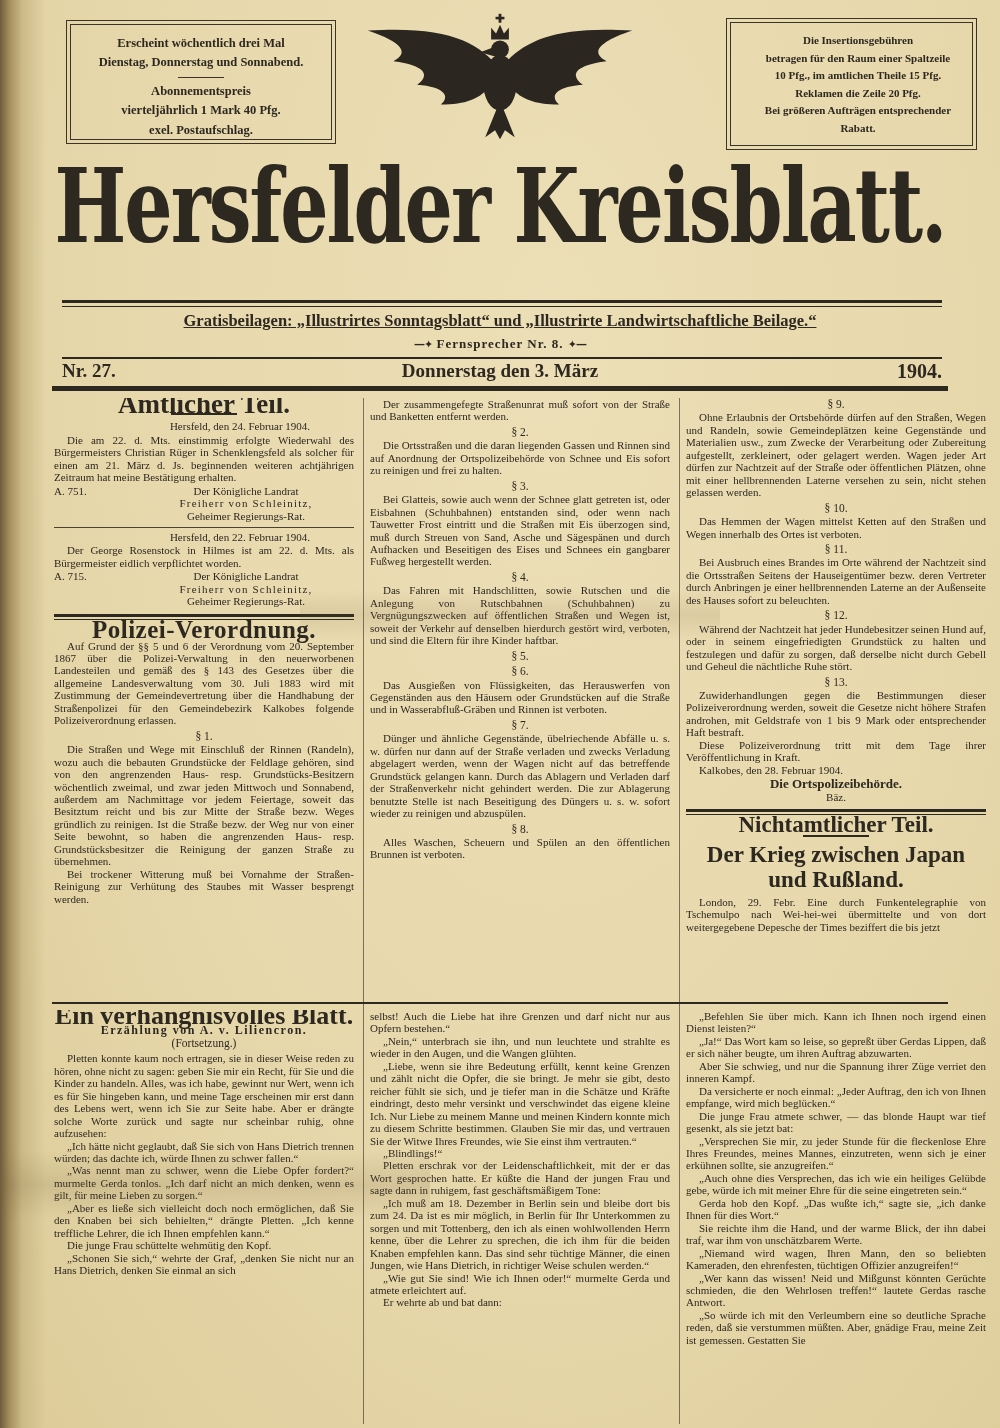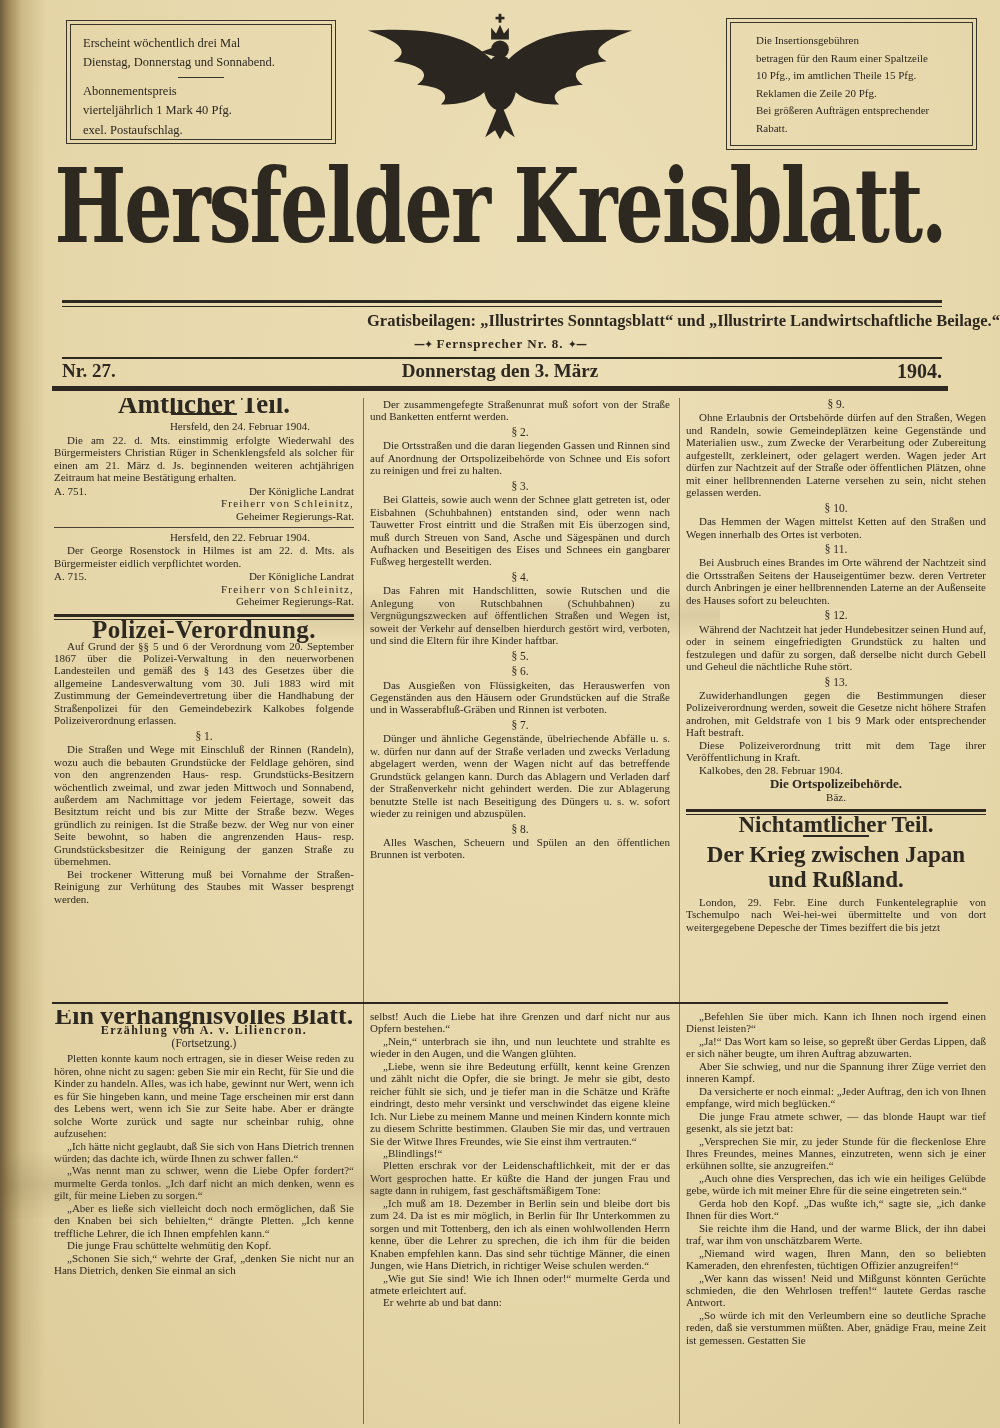--- a/index.html
+++ b/index.html
@@ -9,40 +9,40 @@
   .edge-left{position:absolute;left:0;top:0;bottom:0;width:46px;
         background:linear-gradient(90deg,#6e5d3d 0px,#a28c5c 9px,#ccbа87 22px,rgba(214,198,148,0) 46px);
         background:linear-gradient(90deg,#6e5d3d 0px,#a28c5c 9px,#ccba87 22px,rgba(214,198,148,0) 46px);}
   .fold{position:absolute;left:0;top:1150px;width:430px;height:70px;pointer-events:none;
         background:linear-gradient(180deg,rgba(110,88,50,0) 0%,rgba(110,88,50,.16) 50%,rgba(110,88,50,0) 100%);}
   .fold2{position:absolute;left:300px;top:590px;width:420px;height:50px;pointer-events:none;
         background:linear-gradient(180deg,rgba(110,88,50,0) 0%,rgba(110,88,50,.12) 50%,rgba(110,88,50,0) 100%);}
 
   
   .infobox{position:absolute;border:1px solid #3b342a;outline:1px solid #3b342a;outline-offset:3px;
-        text-align:left;font-weight:normal;line-height:1.55;padding:9px 12px;background:transparent;}
+        text-align:center;font-weight:bold;line-height:1.55;padding:9px 12px;background:transparent;}
   .box-left{left:70px;top:24px;width:236px;height:96px;font-size:12.5px;}
   .box-right{left:730px;top:22px;width:204px;height:104px;font-size:11px;line-height:1.6;padding-left:25px;}
   .boxsep{width:46px;border-top:1px solid #3b342a;margin:4px auto;}
 
   .eagle{position:absolute;left:352px;top:4px;width:296px;height:142px;}
 
   .masthead-title{position:absolute;top:152px;left:0;width:100%;height:150px;text-align:center;}
   .masthead-title span{display:inline-block;font-family:"DejaVu Serif",serif;font-weight:bold;
         font-size:76px;letter-spacing:-2px;transform:scaleY(1.35);transform-origin:50% 20%;}
 
   .hrule{position:absolute;background:#2d2820;}
   .rule-a{top:300px;left:62px;width:880px;height:3px;}
   .rule-b{top:306px;left:62px;width:880px;height:1px;}
   .rule-c{top:357px;left:62px;width:880px;height:2px;}
   .rule-d{top:386px;left:52px;width:896px;height:5px;}
   .fsep  {top:1002px;left:52px;width:896px;height:2px;}
 
-  .subtitle{position:absolute;top:311px;left:0;width:100%;text-align:right;
-        font-weight:bold;font-size:16.5px;}
+  .subtitle{position:absolute;top:311px;left:0;width:100%;text-align:center;
+        font-weight:bold;font-size:16.5px;text-decoration:underline;}
   .phoneline{position:absolute;top:336px;left:0;width:100%;text-align:center;
         font-weight:bold;font-size:13px;letter-spacing:1px;}
   .orn{font-family:"DejaVu Sans",sans-serif;font-size:11px;letter-spacing:-1px;}
 
   .daterow{position:absolute;top:360px;left:52px;width:896px;height:26px;font-weight:bold;}
   .issue-no{position:absolute;left:10px;top:0;font-size:19px;}
   .date-center{position:absolute;left:0;width:100%;text-align:center;top:0;font-size:19px;}
   .year{position:absolute;right:6px;top:0;font-size:20px;}
 
   .vrule{position:absolute;top:398px;width:1px;height:1026px;background:rgba(64,55,42,.65);}
@@ -57,21 +57,21 @@
   .noind{text-indent:0;}
   .dateline{margin:1px 0;text-align:center;padding-left:24%;}
   .sect{text-align:center;margin:3px 0 1px;font-size:11.5px;}
   .h-amtlich{font-size:27px;font-weight:bold;text-align:center;margin:0;}
   .h-rule{width:66px;border:none;border-top:2px solid #2d2820;margin:3px auto 5px;}
   .h-polizei{font-size:25px;font-weight:bold;text-align:center;margin:1px 0 3px;letter-spacing:.5px;}
   .h-nichtamt{font-size:23px;font-weight:bold;text-align:center;margin:4px 0 0;}
   .h-krieg{font-size:23px;font-weight:bold;text-align:center;line-height:1.12;margin:4px 0 3px;}
   .sigrow{position:relative;margin:1px 0 2px;min-height:38px;}
   .ref{position:absolute;left:0;top:0;}
-  .sigblock{margin-left:28%;text-align:right;}
+  .sigblock{margin-left:28%;text-align:center;}
   .sig-spaced{letter-spacing:1.2px;}
   hr.thin{border:none;border-top:1px solid #4a4236;margin:4px 0 3px;}
   hr.dbl{border:none;border-top:3px solid #2d2820;border-bottom:1px solid #2d2820;height:2px;margin:6px 0 4px;}
   .auth{text-align:center;font-weight:bold;font-size:13px;margin:2px 0 0;}
   .signer{text-align:center;margin:0;}
   .f-title{font-size:26px;font-weight:bold;text-align:center;margin:0 0 2px;}
   .f-by{text-align:center;font-weight:bold;font-size:12px;letter-spacing:1.5px;margin:0;}
   .f-cont{text-align:center;font-size:11.5px;margin:0 0 3px;}
 </style>
 </head>

